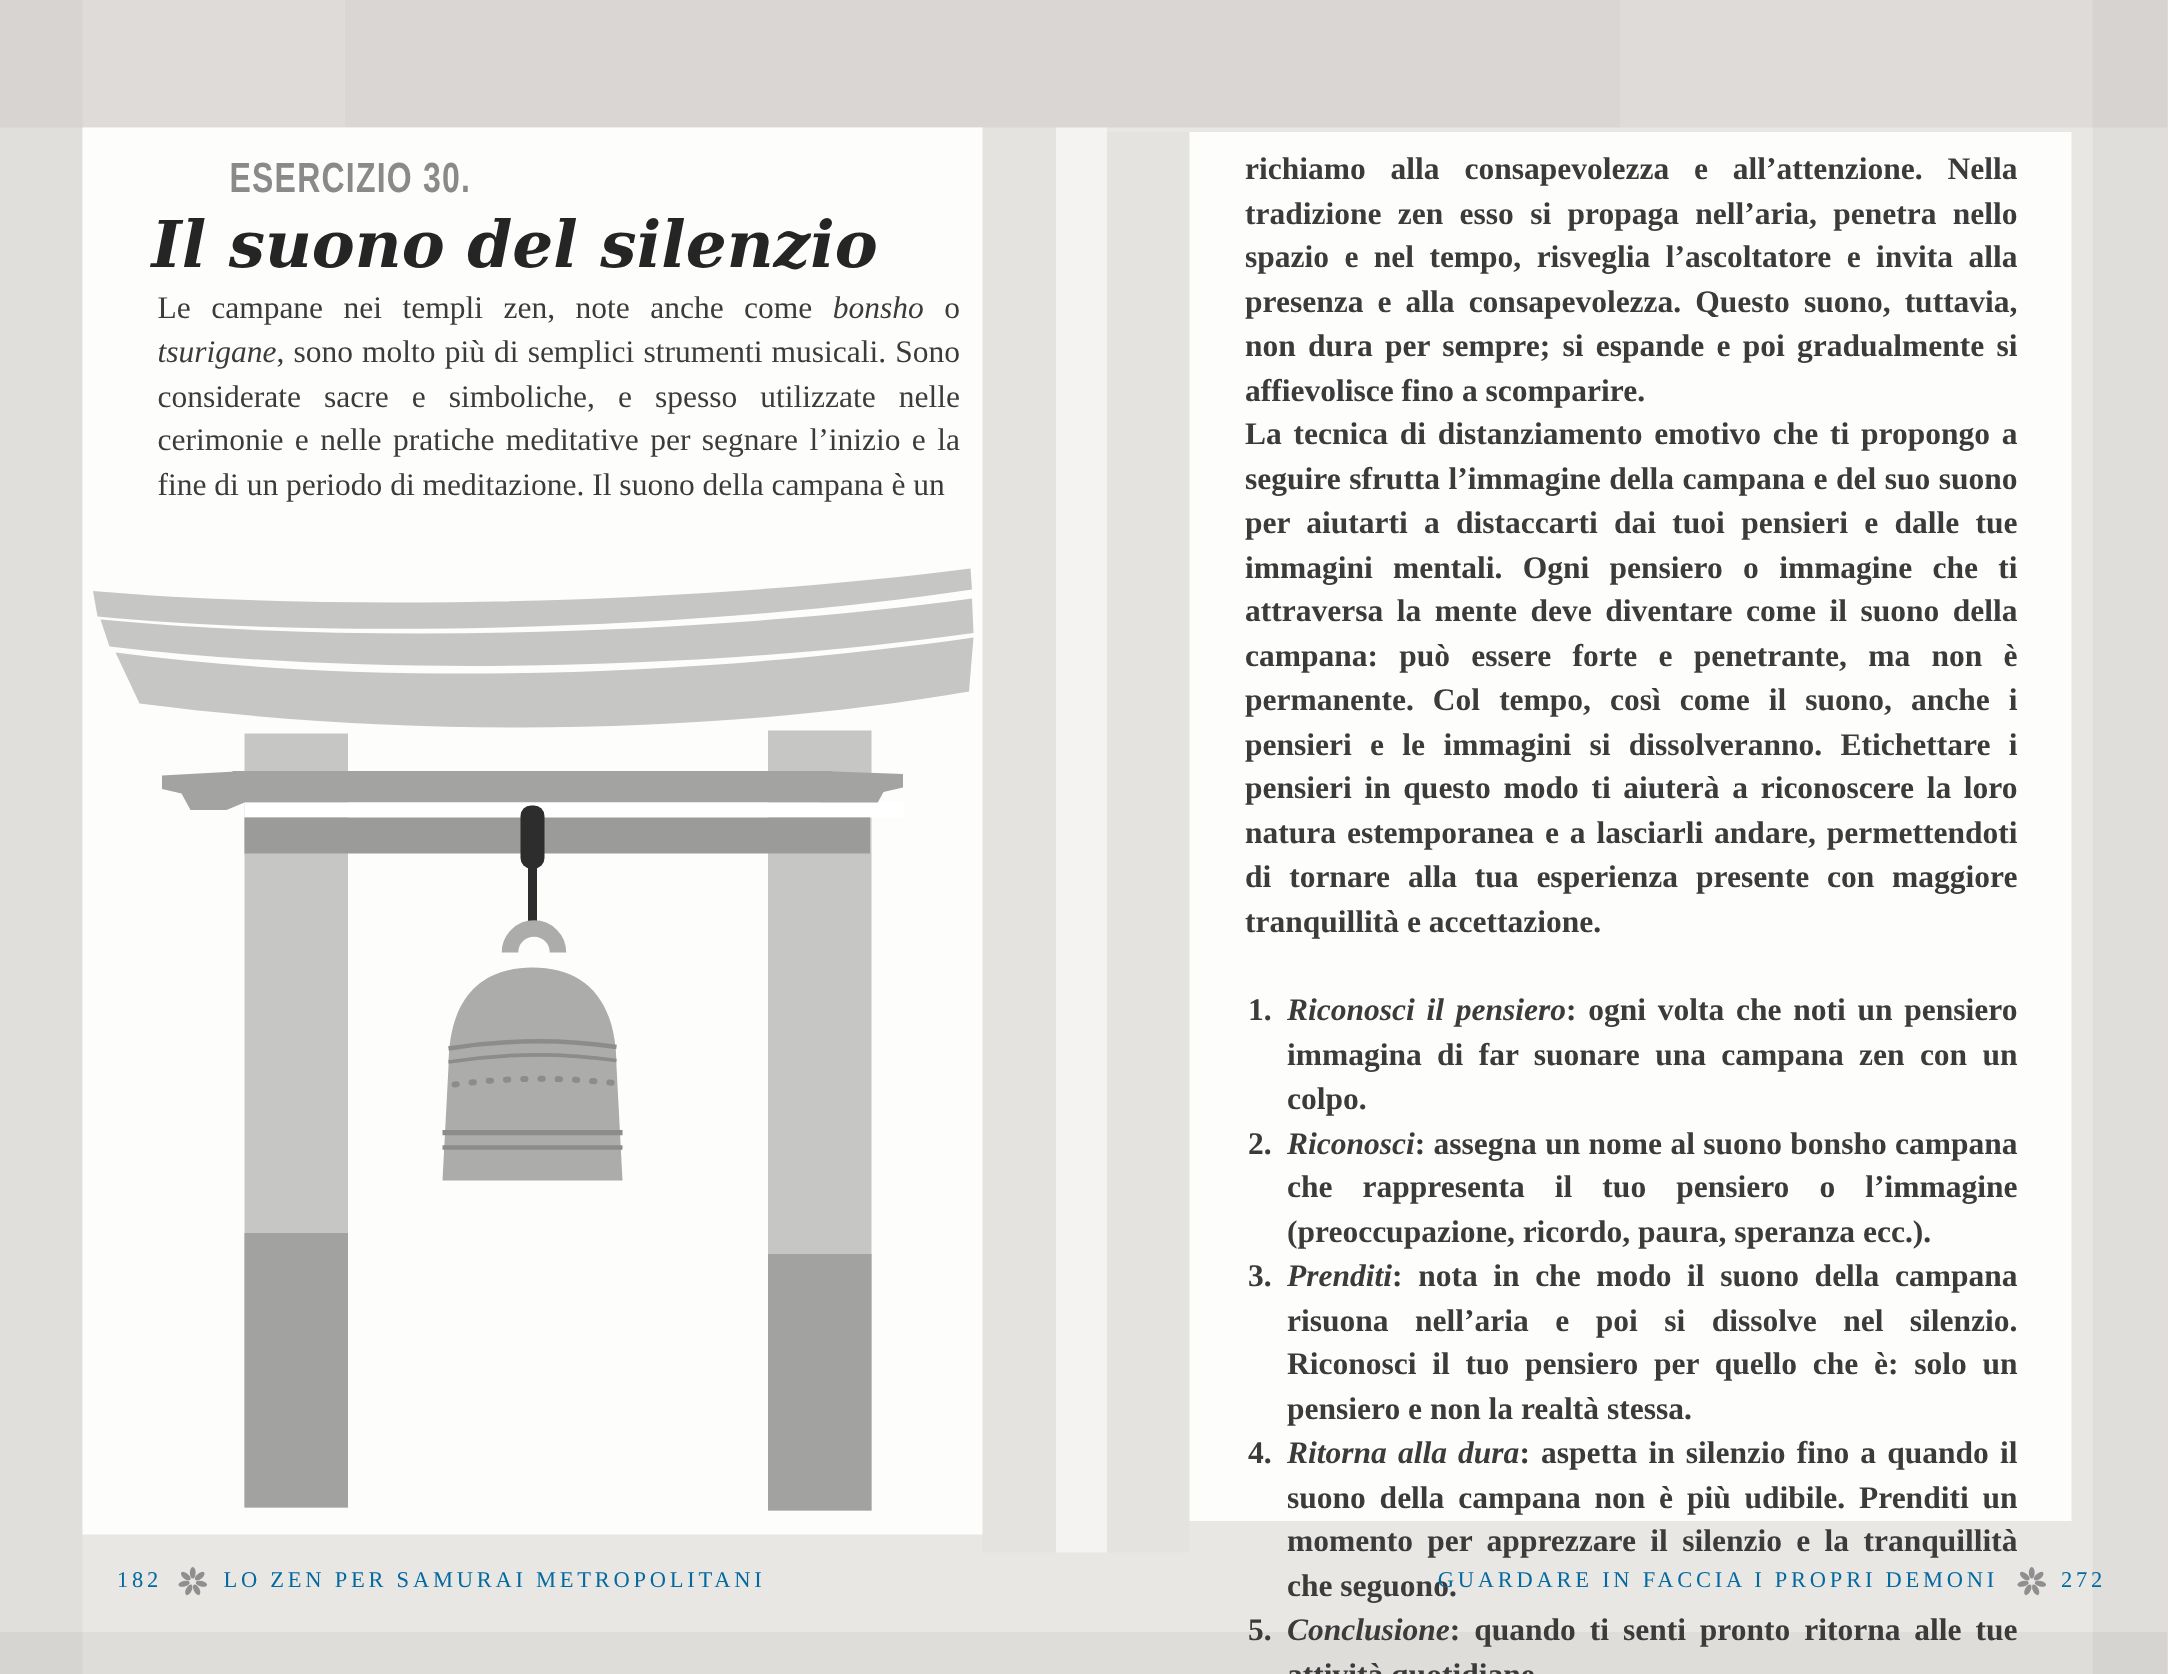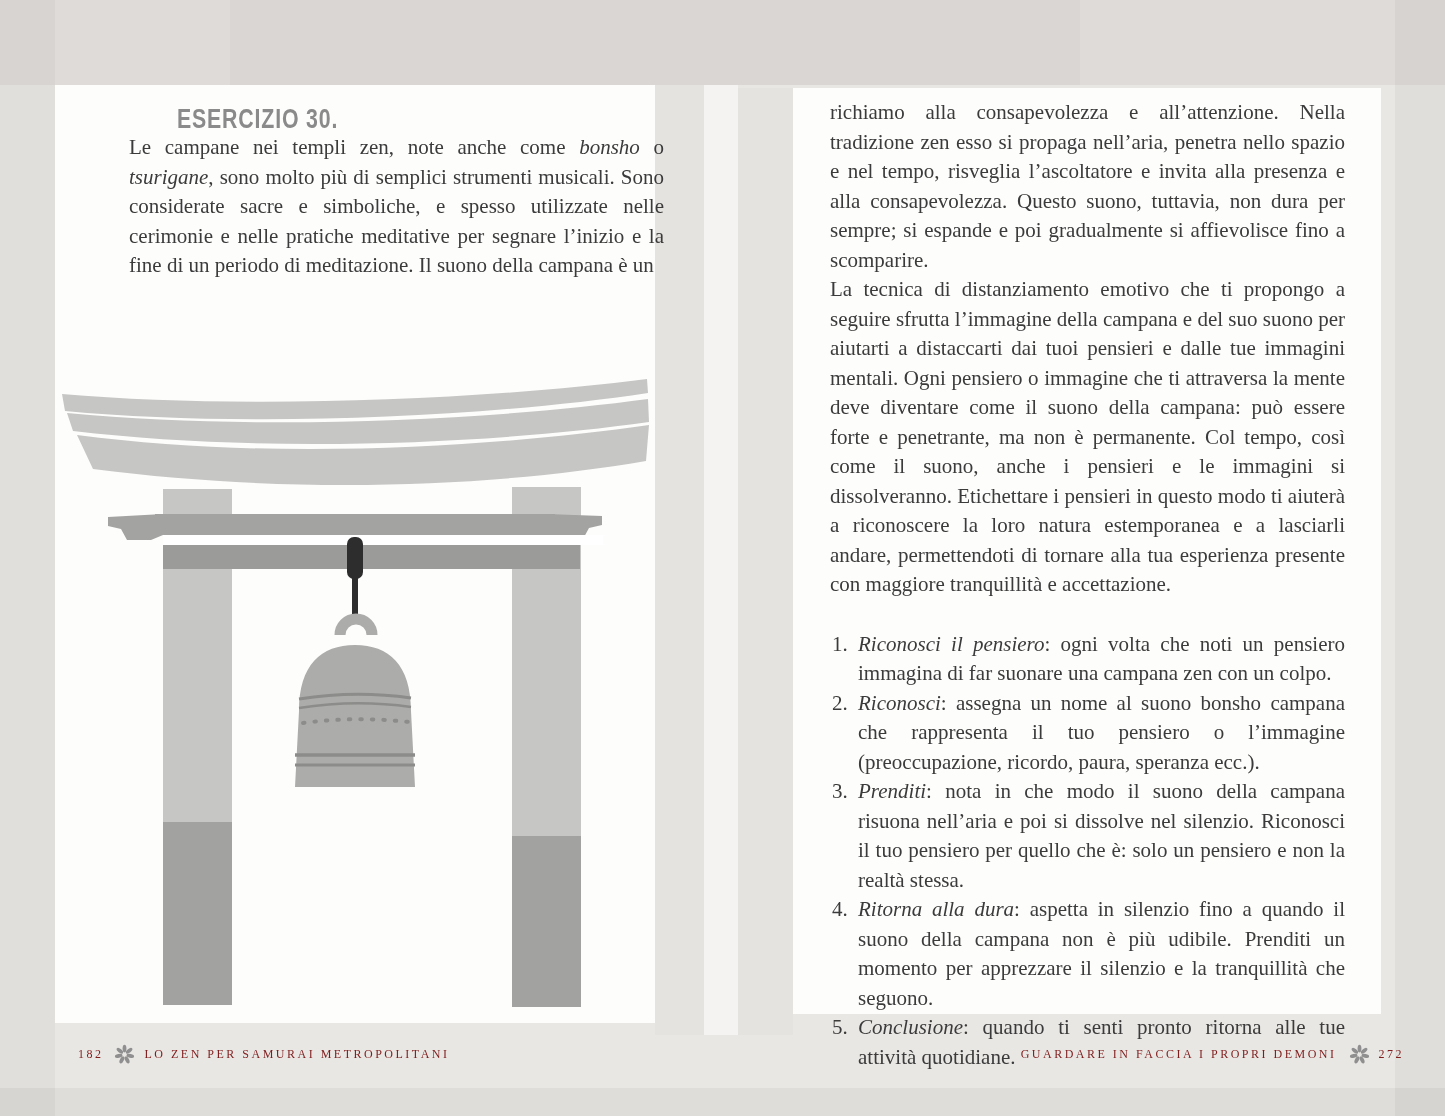--- a/index.html
+++ b/index.html
@@ -10,22 +10,22 @@
   .tb-top{left:0;top:0;width:1445px;height:85px;background:rgba(180,177,172,.22);}
   .tb-top2{left:230px;top:0;width:850px;height:85px;background:rgba(0,0,0,.02);}
   .tb-left{left:0;top:0;width:55px;height:1116px;background:rgba(0,0,0,.03);}
   .tb-right{left:1395px;top:0;width:50px;height:1116px;background:rgba(0,0,0,.035);}
   .tb-bottom{left:0;top:1088px;width:1445px;height:28px;background:rgba(0,0,0,.045);}
   .tb-gutter-light{left:704px;top:85px;width:34px;height:950px;background:rgba(255,255,255,.5);}
   .tb-gutter-dk1{left:655px;top:85px;width:49px;height:950px;background:rgba(0,0,0,.015);}
   .tb-gutter-dk2{left:738px;top:88px;width:55px;height:947px;background:rgba(0,0,0,.015);}
 
   .page{position:absolute;background:#fdfdfc;box-sizing:border-box;}
-  .page-left{left:55px;top:85px;width:600px;height:938px;padding:18px 15px 0 74px;}
-  .page-right{left:793px;top:88px;width:588px;height:926px;padding:10px 36px 16px 37px;}
+  .page-left{left:55px;top:85px;width:600px;height:938px;padding:18px 15px 0 50px;}
+  .page-right{left:793px;top:88px;width:588px;height:926px;padding:10px 36px 16px 37px;font-weight:bold;}
 
   .kicker{font-family:"Liberation Sans",sans-serif;font-weight:700;font-size:26px;
           line-height:30px;color:#8a8a8a;letter-spacing:1px;
           transform:scale(.82,1.08);transform-origin:left center;margin-left:48px;}
   .script-title{font-family:"DejaVu Serif",serif;font-style:italic;font-weight:700;
           font-size:43px;line-height:1.2;color:#252525;margin:6px 0 0 -4px;}
 
   .body-text{font-size:21px;line-height:29.5px;color:#3b3b3b;text-align:justify;
              hyphens:auto;-webkit-hyphens:auto;margin:0;}
   .intro{width:535px;}
@@ -33,21 +33,21 @@
 
   .steps{list-style:none;margin:30px 0 0;padding:0;width:515px;}
   .step{position:relative;padding-left:28px;font-size:21px;line-height:29.5px;
         color:#3b3b3b;text-align:justify;hyphens:auto;}
   .step .num{position:absolute;left:2px;top:0;font-style:normal;}
   .step .lead{font-style:italic;}
 
   .illustration{position:absolute;left:0;top:292px;}
 
   .running-footer{position:absolute;top:1044px;display:flex;align-items:center;
-        font-size:12px;letter-spacing:2.5px;color:#7f1d1d;}
+        font-size:15px;letter-spacing:2.5px;color:#0369a1;}
   .rf-left{left:78px;}
   .rf-right{right:41px;}
   .flower{margin:0 10px;flex:0 0 auto;}
   .rf-right .flower{margin:0 9px 0 12px;}
 </style>
 </head>
 <body>
 
 <div class="stage">
 
@@ -55,20 +55,21 @@
   <div class="texblock tb-top2"></div>
   <div class="texblock tb-left"></div>
   <div class="texblock tb-right"></div>
   <div class="texblock tb-gutter-dk1"></div>
   <div class="texblock tb-gutter-dk2"></div>
   <div class="texblock tb-gutter-light"></div>
   <div class="texblock tb-bottom"></div>
 
   <section class="page page-left">
     <div class="kicker">ESERCIZIO 30.</div>
+    <h1 class="script-title">Il suono del silenzio</h1>
     <p class="body-text intro"><span>Le campane nei templi zen, note anche come </span><i>bonsho</i><span> o </span><i>tsurigane</i><span>, sono molto più di semplici strumenti musicali. Sono considerate sacre e simboliche, e spesso utilizzate nelle cerimonie e nelle pratiche meditative per segnare l’inizio e la fine di un periodo di meditazione. Il suono della campana è un</span></p>
 
     <svg class="illustration" width="600" height="645" viewBox="0 0 600 645">
 
       <g fill="#c6c6c4">
         <path d="M 7,17 C 180,32 420,24 592,2 L 593,16 C 420,42 180,50 10,34 Z"></path>
         <path d="M 12,36 C 200,54 430,44 593,22 L 594,45 C 430,68 205,76 18,54 Z"></path>
         <path d="M 22,58 C 220,84 440,70 594,48 L 591,84 C 440,110 240,118 38,92 Z"></path>
       </g>
 

